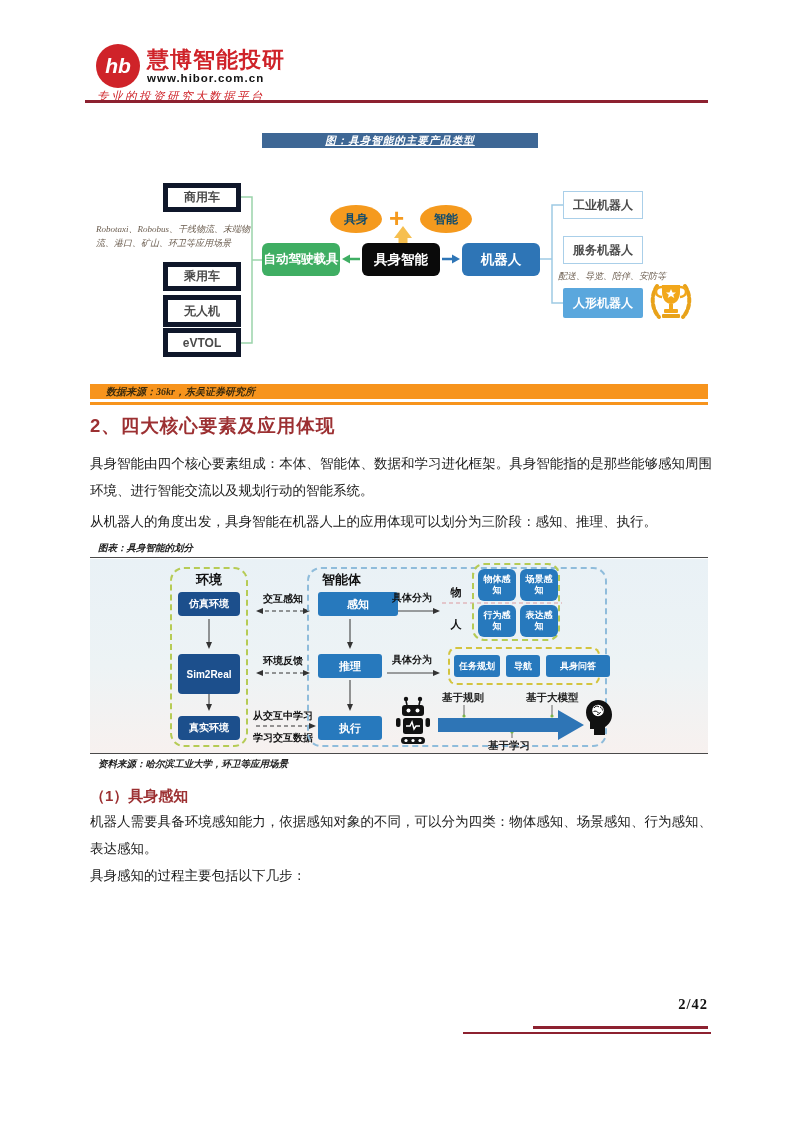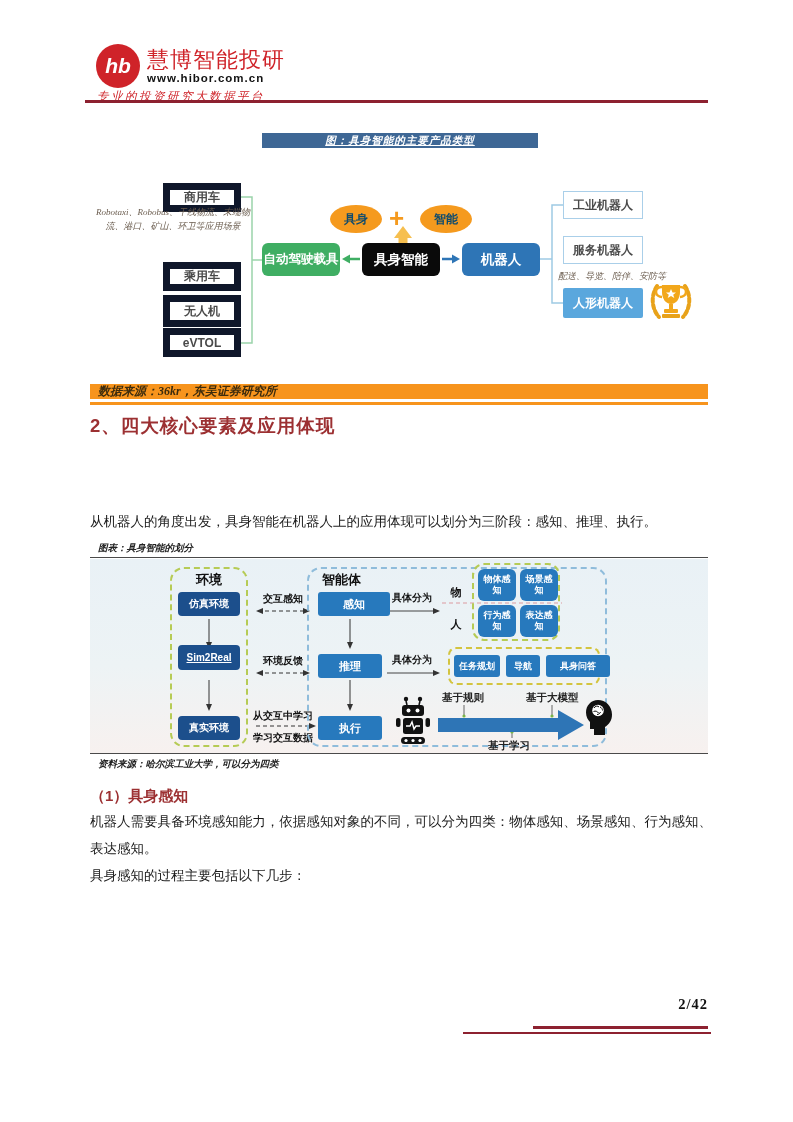--- a/index.html
+++ b/index.html
@@ -10,37 +10,37 @@
   }
   .abs { position:absolute; }
 
   
   .logo-row { left:96px; top:44px; display:flex; align-items:center; gap:7px; }
   .logo-circle {
     width:44px; height:44px; border-radius:50%; background:#cf2329; color:#fff;
     font-family:"Liberation Sans",sans-serif; font-weight:bold; font-style:italic;
     font-size:21px; display:flex; align-items:center; justify-content:center;
   }
-  .brand { color:#cf2329; font-family:"Liberation Sans",sans-serif; font-weight:normal; font-size:22px; letter-spacing:1px; line-height:24px; }
+  .brand { color:#cf2329; font-family:"Liberation Sans",sans-serif; font-weight:bold; font-size:22px; letter-spacing:1px; line-height:24px; }
   .website { color:#111; font-family:"Liberation Sans",sans-serif; font-weight:bold; font-size:11.5px; letter-spacing:1px; }
   .tagline { left:97px; top:89px; color:#cf2329; font-style:italic; font-size:11.5px; letter-spacing:2.5px; }
   .header-right { right:86px; top:52px; text-align:right; color:#8d2130; }
   .report-type { font-family:"Liberation Sans",sans-serif; font-weight:bold; font-size:13.5px; letter-spacing:0.5px; }
   .report-date { font-weight:bold; font-size:17px; margin-top:3px; letter-spacing:1px; }
   .header-rule { left:85px; top:100px; width:623px; height:2.5px; background:#8d2130; }
 
   
   .fig1-title {
     left:262px; top:133px; width:276px; height:15px; background:#3e6795; color:#fff;
     font-size:10.5px; font-weight:bold; font-style:italic; text-decoration:underline;
     display:flex; align-items:center; justify-content:center; letter-spacing:1px;
   }
   .fig1 { left:90px; top:158px; width:618px; height:226px; }
   .gbox {
-    border:7px solid #0f172a; background:#fff; color:#4a4a4a; font-weight:bold;
+    border:5px solid #0f172a; background:#fff; color:#4a4a4a; font-weight:bold;
     font-family:"Liberation Sans",sans-serif; font-size:12px;
     display:flex; align-items:center; justify-content:center;
   }
   .bbox {
     border:1px solid #aacfe9; background:#fff; color:#4a4a4a; font-weight:bold;
     font-family:"Liberation Sans",sans-serif; font-size:12px;
     display:flex; align-items:center; justify-content:center;
   }
   .note { font-style:italic; font-size:9px; color:#6b5d4f; line-height:1.55; }
   .oval {
@@ -50,21 +50,21 @@
   .plus-sign { color:#f59a1e; font-family:"Liberation Sans",sans-serif; font-weight:bold; font-size:26px; line-height:26px; }
   .pill { border-radius:6px; color:#fff; font-weight:bold; font-family:"Liberation Sans",sans-serif;
           display:flex; align-items:center; justify-content:center; }
   .pill.green { background:#3fae63; font-size:12.5px; }
   .pill.black { background:#0a0a0a; font-size:13.5px; }
   .pill.blue  { background:#2e75b6; font-size:13.5px; }
   .solid-blue { background:#5aa7dd; color:#fff; border:none; border-radius:2px; }
 
   
   .src-bar { left:90px; top:384px; width:618px; height:15px; background:#f7941d;
-             font-size:12px; font-style:italic; color:#3d2c0d; line-height:15px; padding-left:8px; font-weight:bold; }
+             font-size:10px; font-style:italic; color:#3d2c0d; line-height:15px; padding-left:16px; font-weight:bold; }
   .src-bar-line { left:90px; top:402px; width:618px; height:2.5px; background:#f7941d; }
 
   
   .h2 { left:90px; top:413px; color:#9c3032; font-family:"Liberation Sans",sans-serif;
         font-weight:bold; font-size:18.5px; letter-spacing:1px; }
   .body-p { left:90px; width:622px; font-size:13.5px; line-height:27px; text-align:justify; color:#1a1a1a; }
   .h3 { left:90px; top:787px; color:#9c3032; font-family:"Liberation Sans",sans-serif; font-weight:bold; font-size:15px; }
 
   
   .fig2-caption { left:98px; top:542px; font-size:9.5px; font-style:italic; color:#222; font-weight:bold; }
@@ -132,21 +132,21 @@
       <line x1="352" y1="101" x2="363" y2="101" stroke="#2e75b6" stroke-width="2.5"></line>
       <polygon points="370,101 362,96.5 362,105.5" fill="#2e75b6"></polygon>
 
       <g>
         <polygon points="313,68 304,80 322,80" fill="#f6bf4f"></polygon>
         <rect x="308.5" y="80" width="9" height="11" fill="#f6bf4f"></rect>
       </g>
     </svg>
 
     <div class="abs gbox" style="left:73px;top:25px;width:78px;height:29px;">商用车</div>
-    <div class="abs note" style="left:6px;top:48px;width:154px;text-align:center;">Robotaxi、Robobus、干线物流、末端物流、港口、矿山、环卫等应用场景</div>
+    <div class="abs note" style="left:6px;top:65px;width:154px;">Robotaxi、Robobus、干线物流、末端物流、港口、矿山、环卫等应用场景</div>
     <div class="abs gbox" style="left:73px;top:104px;width:78px;height:29px;">乘用车</div>
     <div class="abs gbox" style="left:73px;top:137px;width:78px;height:32px;">无人机</div>
     <div class="abs gbox" style="left:73px;top:170px;width:78px;height:29px;">eVTOL</div>
 
     <div class="abs oval" style="left:240px;top:47px;width:52px;height:28px;">具身</div>
     <div class="abs plus-sign" style="left:299px;top:47px;">+</div>
     <div class="abs oval" style="left:330px;top:47px;width:52px;height:28px;">智能</div>
 
     <div class="abs pill green" style="left:172px;top:85px;width:78px;height:33px;">自动驾驶载具</div>
     <div class="abs pill black" style="left:272px;top:85px;width:78px;height:33px;">具身智能</div>
@@ -167,20 +167,21 @@
       <rect x="21" y="24" width="4" height="5" fill="#f2a71b"></rect>
       <rect x="16" y="29" width="14" height="4" rx="1" fill="#f2a71b"></rect>
       <rect x="14" y="34" width="18" height="4" rx="1" fill="#e8a21a"></rect>
     </svg>
   </div>
 
   <div class="abs src-bar">数据来源：36kr，东吴证券研究所</div>
   <div class="abs src-bar-line"></div>
 
   <div class="abs h2">2、四大核心要素及应用体现</div>
+  <div class="abs body-p" style="top:450px;">具身智能由四个核心要素组成：本体、智能体、数据和学习进化框架。具身智能指的是那些能够感知周围环境、进行智能交流以及规划行动的智能系统。</div>
   <div class="abs body-p" style="top:508px;">从机器人的角度出发，具身智能在机器人上的应用体现可以划分为三阶段：感知、推理、执行。</div>
 
   <div class="abs fig2-caption">图表：具身智能的划分</div>
   <div class="abs fig2-topline"></div>
 
   <div class="abs fig2">
     <svg class="abs" width="618" height="194" style="left:0;top:0;">
       <defs>
         <marker id="mA" markerWidth="8" markerHeight="8" refX="5" refY="4" orient="auto-start-reverse">
           <path d="M0,1 L7,4 L0,7 z" fill="#333"></path>
@@ -208,31 +209,31 @@
       <circle cx="462" cy="157" r="1.6" fill="#7ab648"></circle>
       <line x1="422" y1="173" x2="422" y2="179" stroke="#666" stroke-width="1"></line>
       <circle cx="422" cy="173" r="1.6" fill="#7ab648"></circle>
 
       <polygon points="348,159 468,159 468,151 494,166 468,181 468,173 348,173" fill="#2e75b6"></polygon>
     </svg>
 
     <div class="dash-box env-border" style="left:80px;top:8px;width:78px;height:180px;"></div>
     <div class="col-title" style="left:80px;top:12px;width:78px;text-align:center;">环境</div>
     <div class="navy-box" style="left:88px;top:33px;width:62px;height:24px;">仿真环境</div>
-    <div class="navy-box" style="left:88px;top:86px;width:62px;height:25px;text-decoration:underline;">Sim2Real</div>
+    <div class="navy-box" style="left:88px;top:95px;width:62px;height:40px;">Sim2Real</div>
     <div class="navy-box" style="left:88px;top:157px;width:62px;height:24px;">真实环境</div>
 
     <div class="flow-label" style="left:160px;top:33px;width:66px;">交互感知</div>
     <div class="flow-label" style="left:160px;top:95px;width:66px;">环境反馈</div>
     <div class="flow-label" style="left:152px;top:150px;width:82px;">从交互中学习</div>
     <div class="flow-label" style="left:152px;top:172px;width:82px;">学习交互数据</div>
 
     <div class="dash-box agent-border" style="left:217px;top:8px;width:300px;height:180px;"></div>
     <div class="col-title" style="left:232px;top:12px;">智能体</div>
-    <div class="mid-blue-box" style="left:228px;top:33px;width:72px;height:24px;">感知</div>
+    <div class="mid-blue-box" style="left:228px;top:33px;width:80px;height:24px;">感知</div>
     <div class="mid-blue-box" style="left:228px;top:95px;width:64px;height:24px;">推理</div>
     <div class="mid-blue-box" style="left:228px;top:157px;width:64px;height:24px;">执行</div>
 
     <div class="flow-label" style="left:298px;top:32px;width:48px;">具体分为</div>
     <div class="flow-label" style="left:298px;top:94px;width:48px;">具体分为</div>
 
     <div class="flow-label" style="left:358px;top:26px;width:16px;font-size:11px;">物</div>
     <div class="flow-label" style="left:358px;top:58px;width:16px;font-size:11px;">人</div>
 
     <div class="dash-box grid-border" style="left:382px;top:4px;width:88px;height:78px;"></div>
@@ -269,21 +270,21 @@
     </svg>
 
     <svg class="abs" style="left:494px;top:140px;" width="30" height="38" viewBox="0 0 30 38">
       <path d="M14,1 C7,1 2,6.5 2,13.5 c0,4.5 2,7.5 4,9.5 v7 h4 v6 h11 v-8 c4,-2.5 7,-6.5 7,-12.5 C28,7 21.5,1 14,1 z" fill="#111"></path>
       <circle cx="14" cy="11.5" r="5.8" fill="#fff"></circle>
       <path d="M10,9 c1,-2 4,-2.5 5,-1 M9.5,12.5 c2,-1 4,0 5,1.5 M13,15.5 c1.5,0 3,-1 3.5,-2.5 M16,8 c1.5,0.5 2.5,2 2.5,3.5" fill="none" stroke="#111" stroke-width="1"></path>
     </svg>
   </div>
 
   <div class="abs fig2-botline"></div>
-  <div class="abs fig2-source">资料来源：哈尔滨工业大学，可以分为四类</div>
+  <div class="abs fig2-source">资料来源：哈尔滨工业大学，环卫等应用场景</div>
 
   <div class="abs h3">（1）具身感知</div>
   <div class="abs body-p" style="top:808px;">机器人需要具备环境感知能力，依据感知对象的不同，可以分为四类：物体感知、场景感知、行为感知、表达感知。</div>
   <div class="abs body-p" style="top:862px;">具身感知的过程主要包括以下几步：</div>
 
   <div class="abs page-num">2/42</div>
   <div class="abs foot-line-1"></div>
   <div class="abs foot-line-2"></div>
 
 </div>

